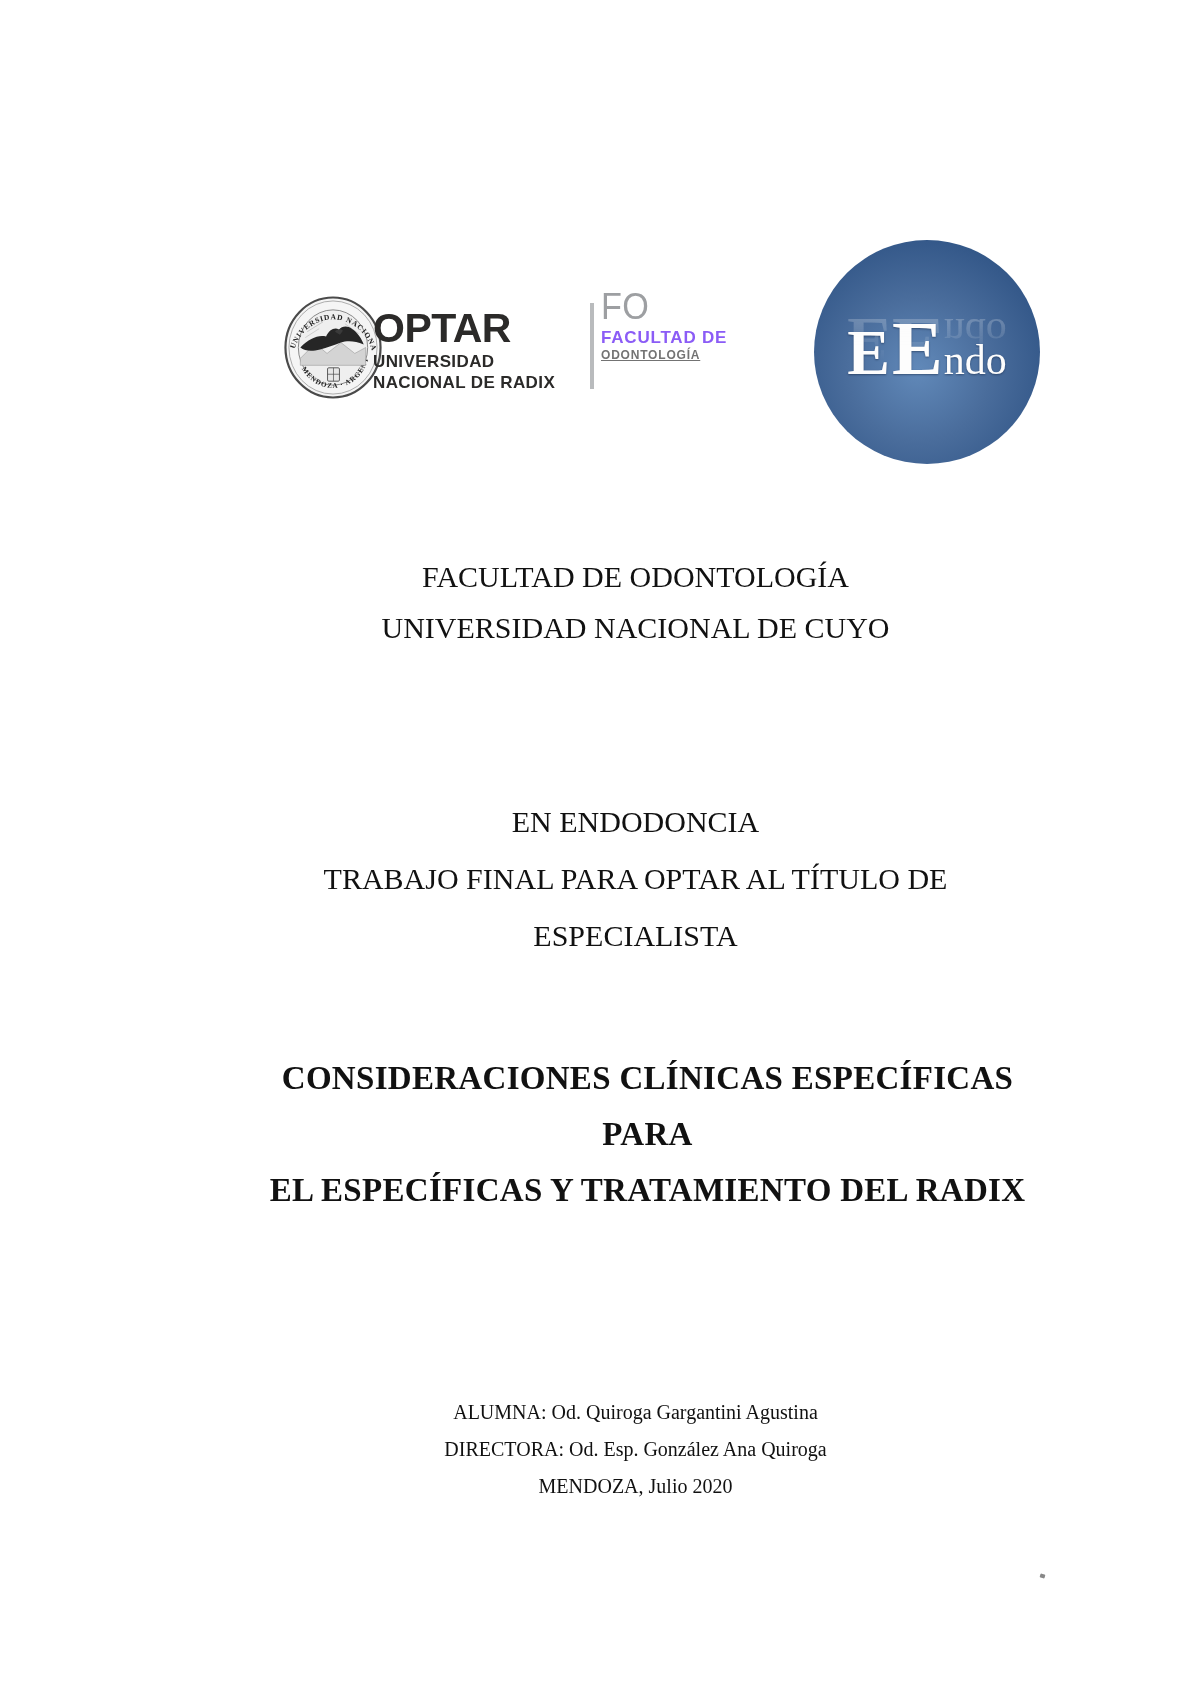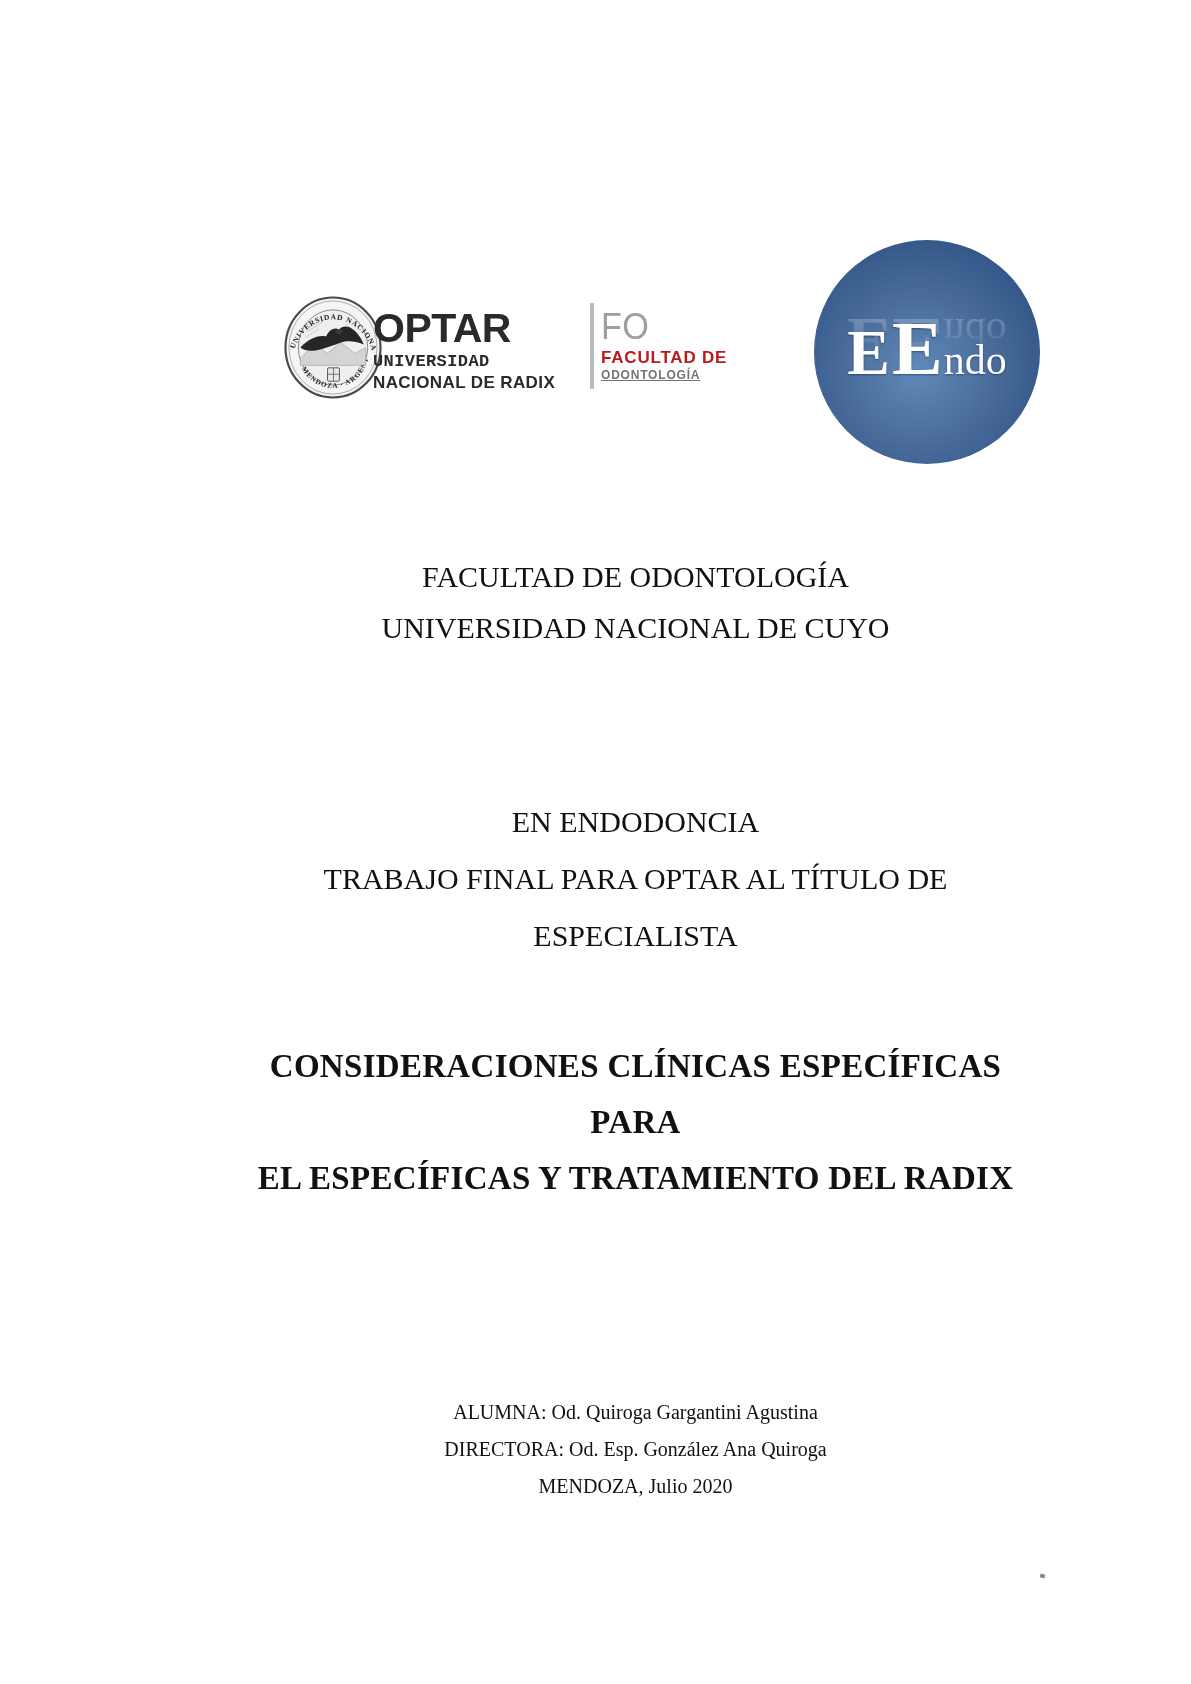--- a/index.html
+++ b/index.html
@@ -11,28 +11,28 @@
     font-family:"Liberation Serif","DejaVu Serif",serif;
     color:#111;
     overflow:hidden;
   }
 
   
   .uncuyo-lockup{position:absolute;left:283px;top:294px;width:330px;height:106px;}
   .seal{position:absolute;left:0;top:2px;width:100px;height:103px;}
   .uncuyo-text{position:absolute;left:90px;top:14px;font-family:"Liberation Sans","DejaVu Sans",sans-serif;color:#2b2a29;}
   .uncuyo-wordmark{font-size:41px;font-weight:700;letter-spacing:-0.5px;line-height:1;}
-  .uncuyo-sub1{font-size:17px;font-weight:600;letter-spacing:0.4px;margin-top:4px;line-height:1;font-family:Liberation Mono, monospace;}
+  .uncuyo-sub1{font-size:17px;font-weight:600;letter-spacing:0.4px;margin-top:4px;line-height:1;}
   .uncuyo-sub2{font-size:17px;font-weight:600;letter-spacing:0.4px;margin-top:4px;line-height:1;}
 
   .logo-divider{position:absolute;left:590px;top:303px;width:4px;height:86px;background:#b9bbbd;}
 
-  .fo-lockup{position:absolute;left:601px;top:309px;font-family:"Liberation Sans","DejaVu Sans",sans-serif;}
+  .fo-lockup{position:absolute;left:601px;top:289px;font-family:"Liberation Sans","DejaVu Sans",sans-serif;}
   .fo-abbr{font-size:36px;font-weight:400;color:#9d9fa2;letter-spacing:0.5px;line-height:1;transform:scaleX(.95);transform-origin:left;}
-  .fo-sub1{font-size:17px;font-weight:600;color:#b91c1c;letter-spacing:0.8px;margin-top:4px;line-height:1;}
+  .fo-sub1{font-size:17px;font-weight:600;color:#8b5cf6;letter-spacing:0.8px;margin-top:4px;line-height:1;}
   .fo-sub2{font-size:12px;font-weight:600;color:#737373;letter-spacing:0.8px;margin-top:3px;line-height:1;text-decoration:underline;}
 
   
   .eendo{
     position:absolute;left:814px;top:240px;width:226px;height:224px;
     border-radius:50%;
     background:radial-gradient(circle at 46% 58%, #6189b9 0%, #4a6d9c 40%, #35598a 72%, #234a76 92%, #1d4069 100%);
     overflow:hidden;
   }
   .eendo-line{
@@ -133,21 +133,21 @@
     <div class="block institution">
       <div>FACULTAD DE ODONTOLOGÍA</div>
       <div>UNIVERSIDAD NACIONAL DE CUYO</div>
     </div>
 
     <div class="block work-type">
       <div>EN ENDODONCIA</div>
       <div>TRABAJO FINAL PARA OPTAR AL TÍTULO DE ESPECIALISTA</div>
     </div>
 
-    <h1 class="block main-title" style="margin:0;">
+    <h1 class="block main-title" style="margin:12px;">
       <div>CONSIDERACIONES CLÍNICAS ESPECÍFICAS PARA</div>
       <div>EL ESPECÍFICAS Y TRATAMIENTO DEL RADIX</div>
     </h1>
 
     <div class="block credits">
       <div>ALUMNA: Od. Quiroga Gargantini Agustina</div>
       <div>DIRECTORA: Od. Esp. González Ana Quiroga</div>
       <div>MENDOZA, Julio 2020</div>
     </div>
 

